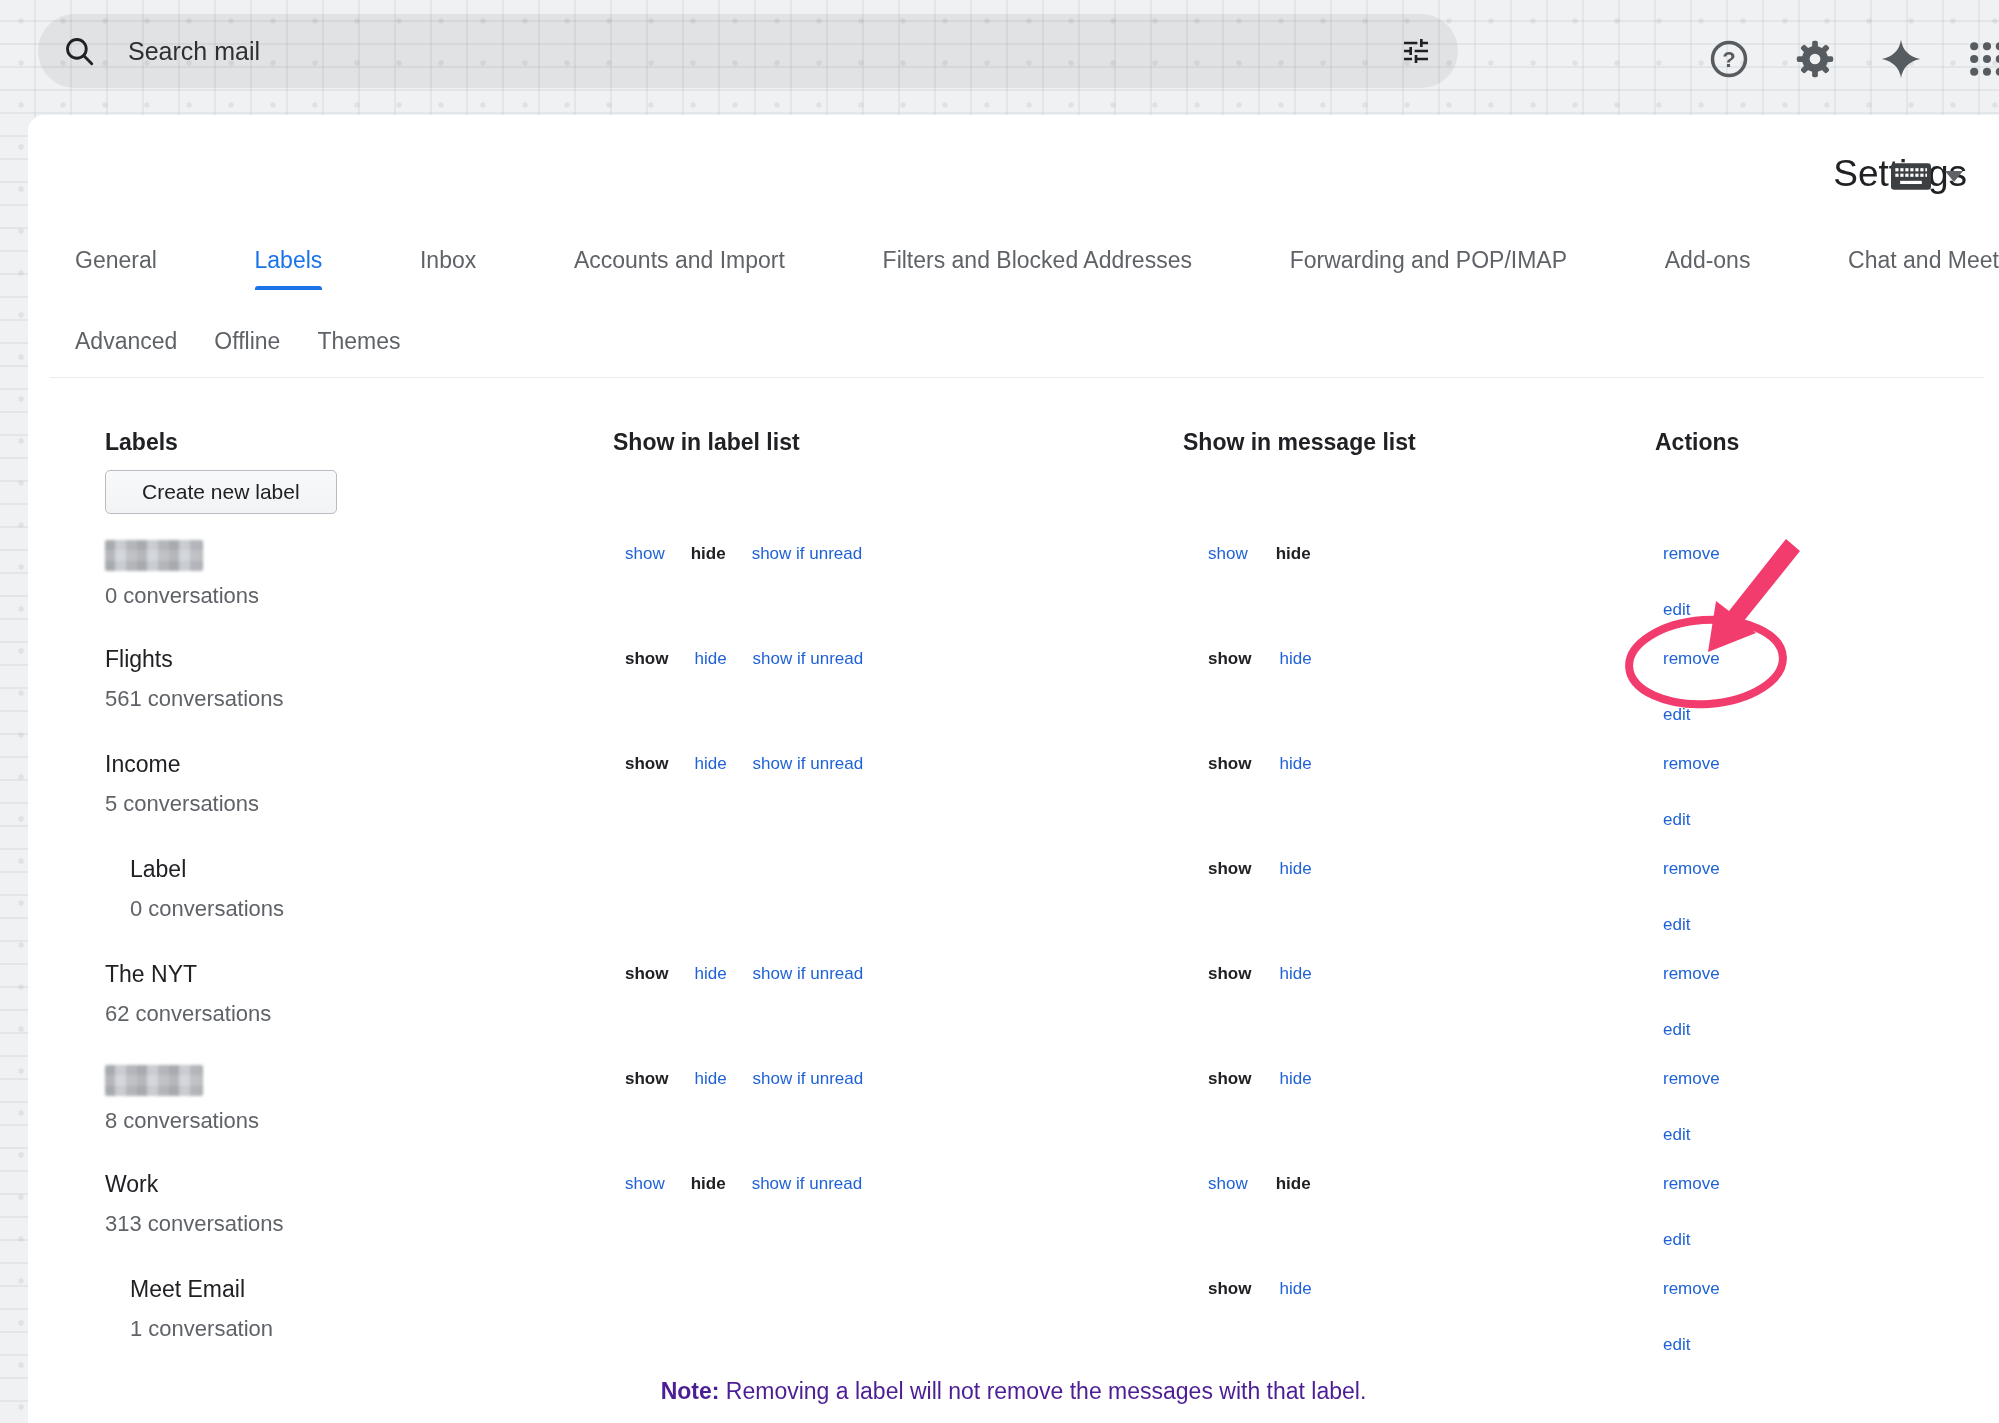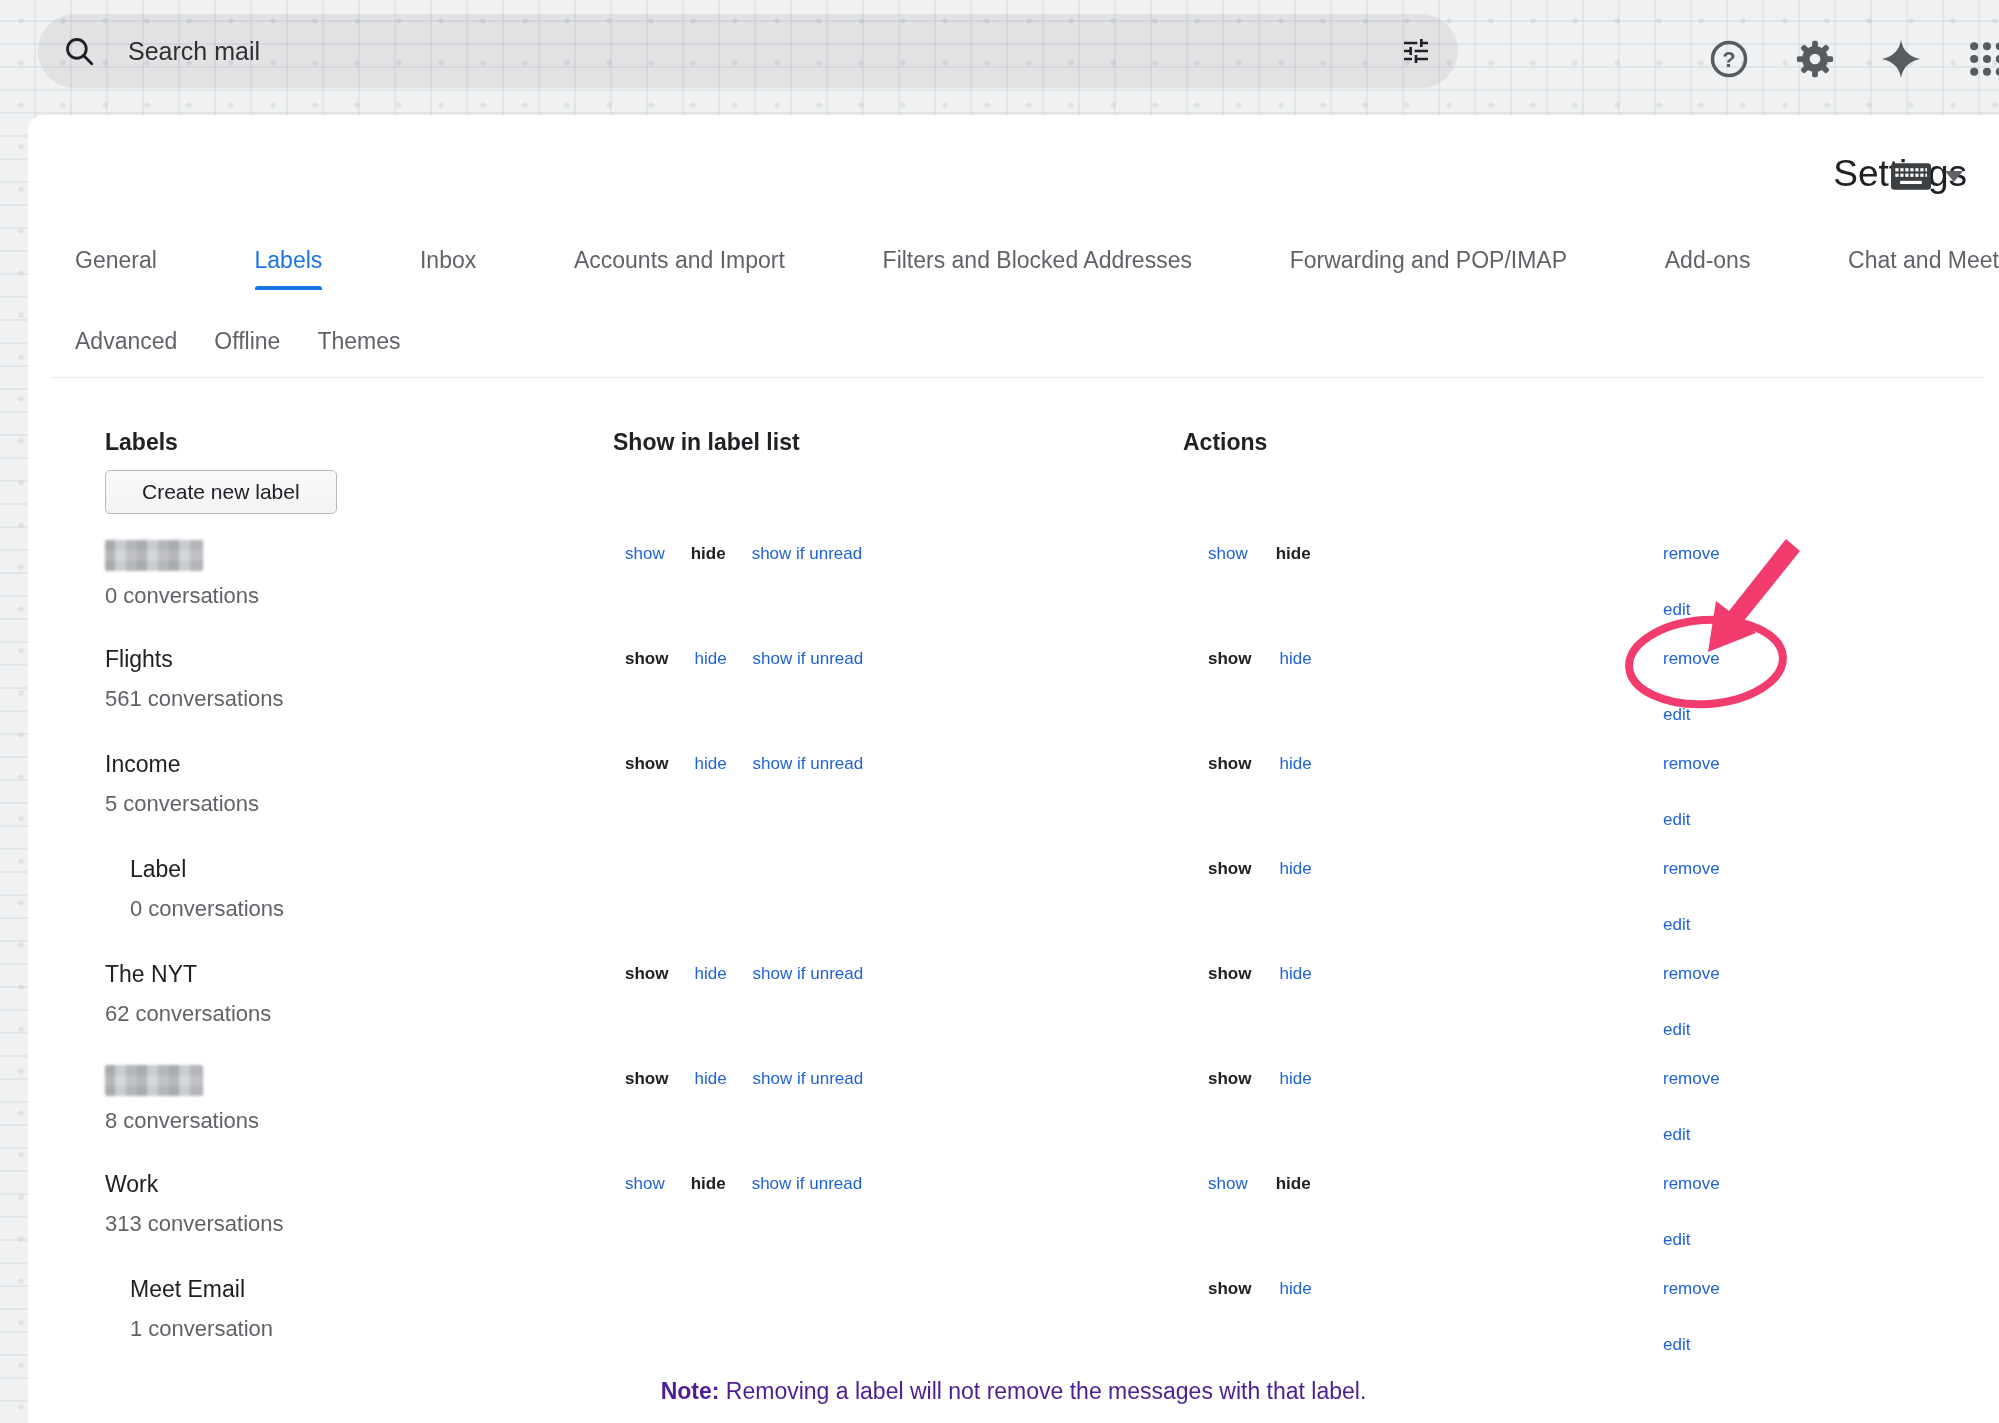--- a/index.html
+++ b/index.html
@@ -191,20 +191,21 @@
       <span class="tab">Offline</span>
       <span class="tab">Themes</span>
     </div>
 
     <div class="divider"></div>
 
     <div class="ltable">
       <div class="thead">
         <div class="cell">Labels</div>
         <div class="cell c-lablist-h">Show in label list</div>
+        <div class="cell">Show in message list</div>
         <div class="cell">Actions</div>
       </div>
       <button class="create-btn">Create new label</button>
       <div class="rows">
           <div class="row">
             <div class="cell c-label">
               <div class="lbl-name"><span class="redacted"></span></div>
               <div class="lbl-conv">0 conversations</div>
             </div>
             <div class="cell c-lablist">

